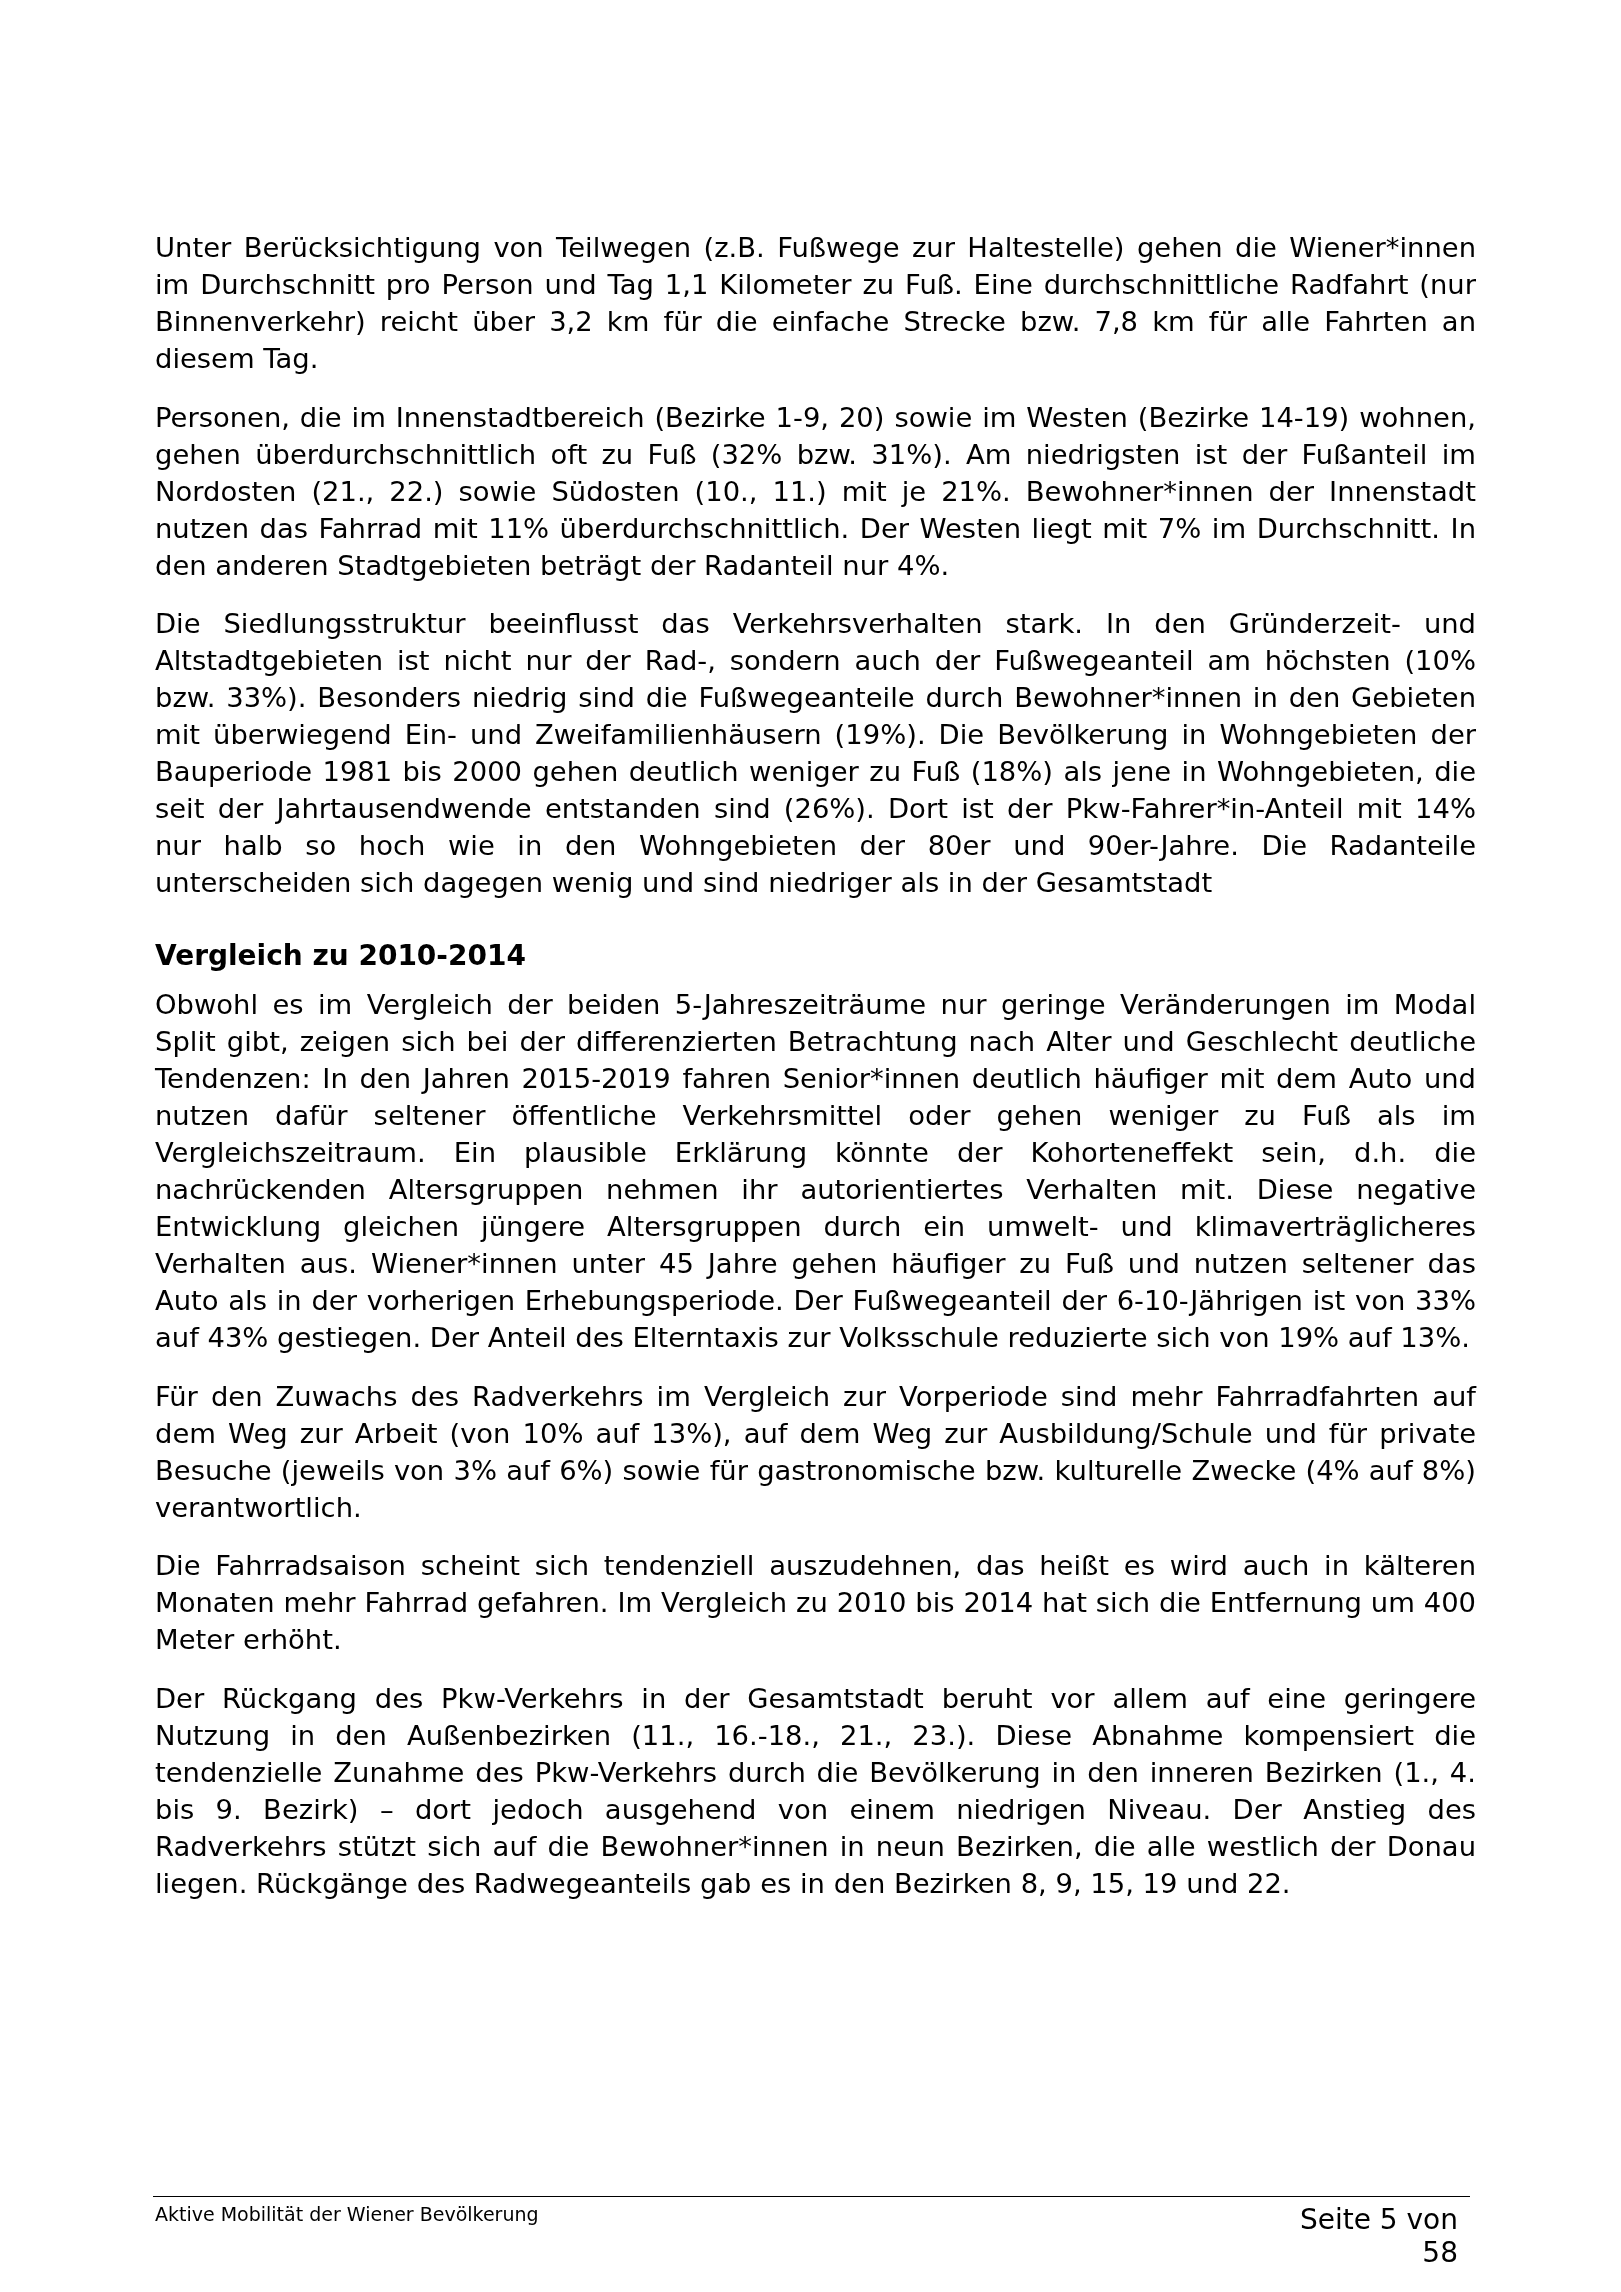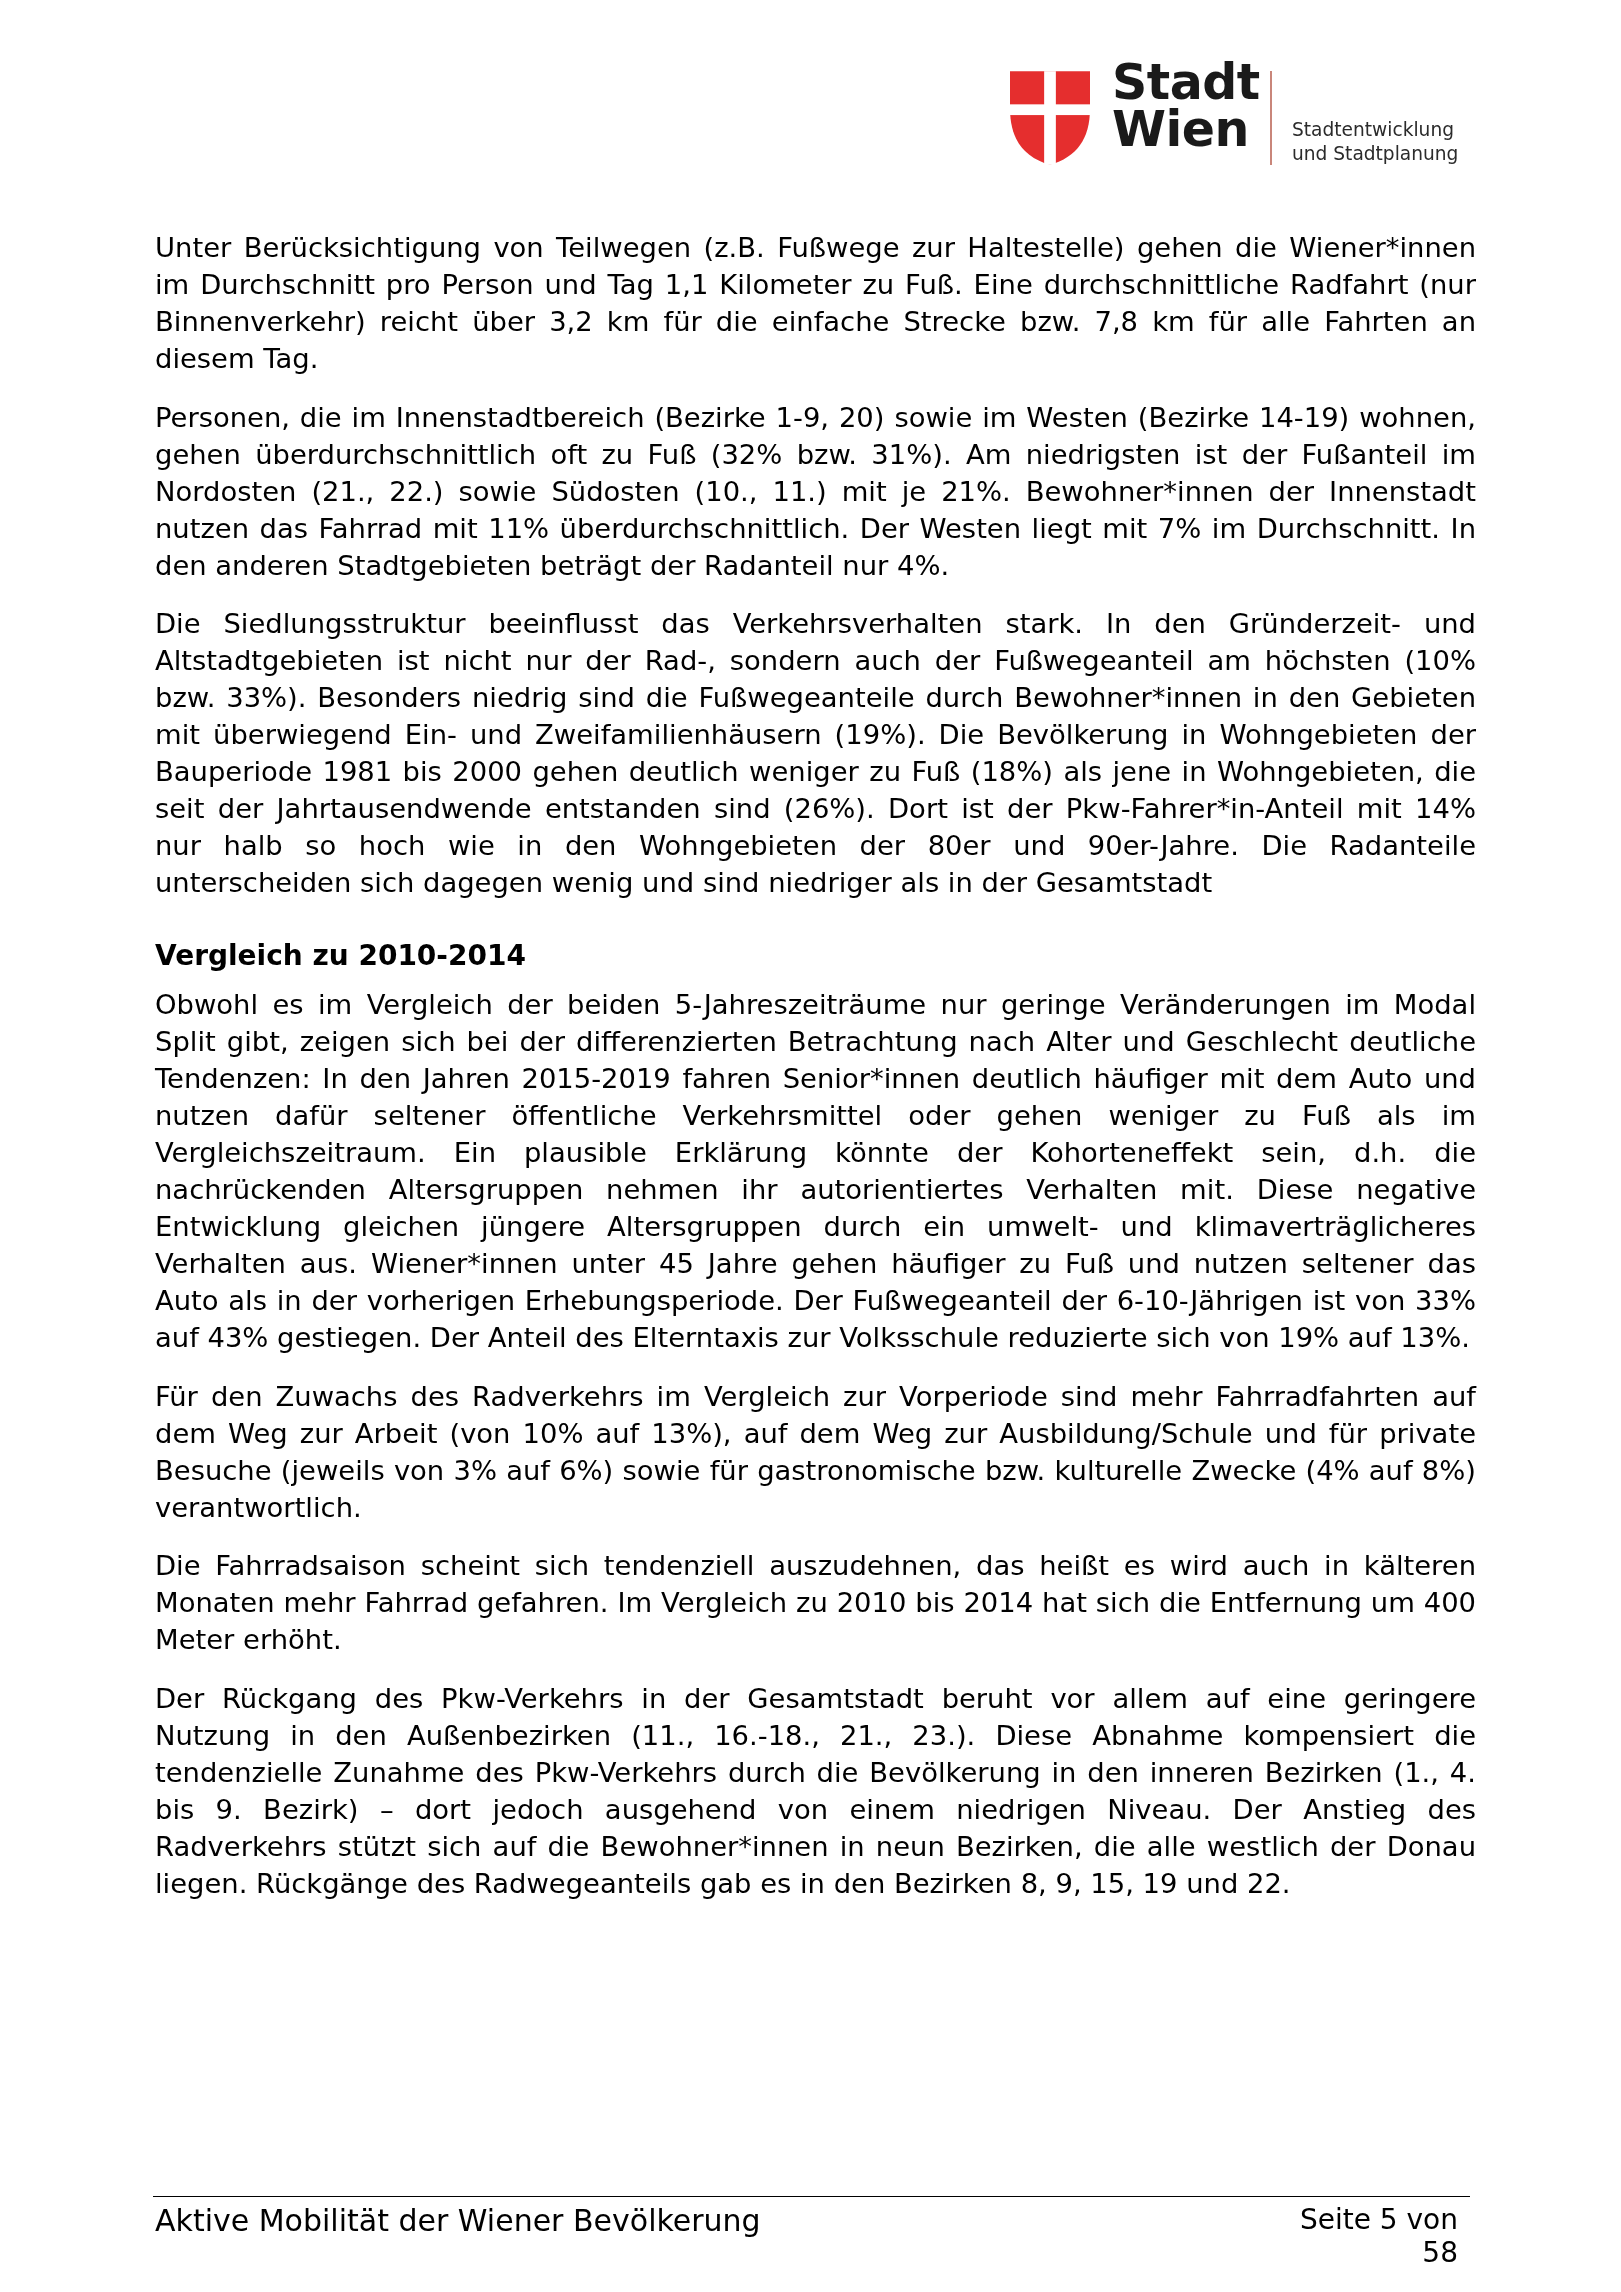--- a/index.html
+++ b/index.html
@@ -13,44 +13,28 @@
   .logo-divider { position: absolute; left: 260px; top: 3.9px; width: 2px; height: 94px; background: #c9867a; }
   .logo-sub { position: absolute; left: 282px; top: 51px; font-family: "DejaVu Sans", sans-serif; font-size: 18.6px; line-height: 23.5px; color: #2b2b2b; }
 
   
   .content { position: absolute; left: 155px; top: 229px; width: 1321px; font-family: "DejaVu Sans", sans-serif; font-size: 27.4px; line-height: 37px; }
   .content p { margin: 0 0 21.6px 0; text-align: justify; hyphens: none; }
   .content h2 { font-family: "DejaVu Sans", sans-serif; font-size: 28px; font-weight: bold; margin: 37px 0 11.8px 0; line-height: 36px; }
 
   
   .footer-rule { position: absolute; left: 153px; top: 2196px; width: 1317px; height: 1px; background: #000; }
-  .footer-left { position: absolute; left: 155px; top: 2203px; font-family: "DejaVu Sans", sans-serif; font-size: 30px; color: #000; }
+  .footer-left { position: absolute; left: 155px; top: 2203px; font-family: "DejaVu Sans", sans-serif; font-size: 19px; color: #000; }
   .footer-right { position: absolute; left: 1274px; top: 2203px; width: 184px; text-align: right; font-family: "DejaVu Sans", sans-serif; font-size: 28px; color: #000; }
 </style>
 </head>
 <body>
 
 <div class="page">
 
-  <div class="logo">
-    <svg class="shield" viewBox="0 0 82 96">
-      <path d="M0 0 H82 V38 C82 70 68 88 41 96 C14 88 0 70 0 38 Z" fill="#e52e2e"></path>
-      <rect x="35" y="0" width="12" height="96" fill="#ffffff"></rect>
-      <rect x="0" y="34" width="82" height="11" fill="#ffffff"></rect>
-    </svg>
-    <div class="logo-word">
-      <div>Stadt</div>
-      <div>Wien</div>
-    </div>
-    <div class="logo-divider"></div>
-    <div class="logo-sub">
-      <div>Stadtentwicklung</div>
-      <div>und Stadtplanung</div>
-    </div>
-  </div>
 
   <div class="content">
     <p>Unter Berücksichtigung von Teilwegen (z.B. Fußwege zur Haltestelle) gehen die Wiener*innen im Durchschnitt pro Person und Tag 1,1 Kilometer zu Fuß. Eine durch­schnittliche Radfahrt (nur Binnenverkehr) reicht über 3,2 km für die einfache Strecke bzw. 7,8 km für alle Fahrten an diesem Tag.</p>
     <p>Personen, die im Innenstadtbereich (Bezirke 1-9, 20) sowie im Westen (Bezirke 14-19) wohnen, gehen überdurchschnittlich oft zu Fuß (32% bzw. 31%). Am niedrigsten ist der Fußanteil im Nordosten (21., 22.) sowie Südosten (10., 11.) mit je 21%. Bewohner*innen der Innenstadt nutzen das Fahrrad mit 11% überdurchschnittlich. Der Westen liegt mit 7% im Durchschnitt. In den anderen Stadtgebieten beträgt der Radanteil nur 4%.</p>
     <p>Die Siedlungsstruktur beeinflusst das Verkehrsverhalten stark. In den Gründerzeit- und Altstadtgebieten ist nicht nur der Rad-, sondern auch der Fußwegeanteil am höchsten (10% bzw. 33%). Besonders niedrig sind die Fußwegeanteile durch Bewohner*innen in den Gebieten mit überwiegend Ein- und Zweifamilienhäusern (19%). Die Bevölkerung in Wohngebieten der Bauperiode 1981 bis 2000 gehen deutlich weniger zu Fuß (18%) als jene in Wohngebieten, die seit der Jahrtausendwende entstanden sind (26%). Dort ist der Pkw-Fahrer*in-Anteil mit 14% nur halb so hoch wie in den Wohngebieten der 80er und 90er-Jahre. Die Radanteile unterscheiden sich dagegen wenig und sind niedriger als in der Gesamtstadt</p>
 
     <h2>Vergleich zu 2010-2014</h2>
 
     <p>Obwohl es im Vergleich der beiden 5-Jahreszeiträume nur geringe Veränderungen im Modal Split gibt, zeigen sich bei der differenzierten Betrachtung nach Alter und Geschlecht deutliche Tendenzen: In den Jahren 2015-2019 fahren Senior*innen deutlich häufiger mit dem Auto und nutzen dafür seltener öffentliche Verkehrsmittel oder gehen weniger zu Fuß als im Vergleichszeitraum. Ein plausible Erklärung könnte der Kohorteneffekt sein, d.h. die nachrückenden Altersgruppen nehmen ihr autorientiertes Verhalten mit. Diese negative Entwicklung gleichen jüngere Altersgruppen durch ein umwelt- und klimaverträglicheres Verhalten aus. Wiener*innen unter 45 Jahre gehen häufiger zu Fuß und nutzen seltener das Auto als in der vorherigen Erhebungsperiode. Der Fußwegeanteil der 6-10-Jährigen ist von 33% auf 43% gestie­gen. Der Anteil des Elterntaxis zur Volksschule reduzierte sich von 19% auf 13%.</p>
     <p>Für den Zuwachs des Radverkehrs im Vergleich zur Vorperiode sind mehr Fahrradfahr­ten auf dem Weg zur Arbeit (von 10% auf 13%), auf dem Weg zur Ausbildung/Schule und für private Besuche (jeweils von 3% auf 6%) sowie für gastronomische bzw. kul­turelle Zwecke (4% auf 8%) verantwortlich.</p>

